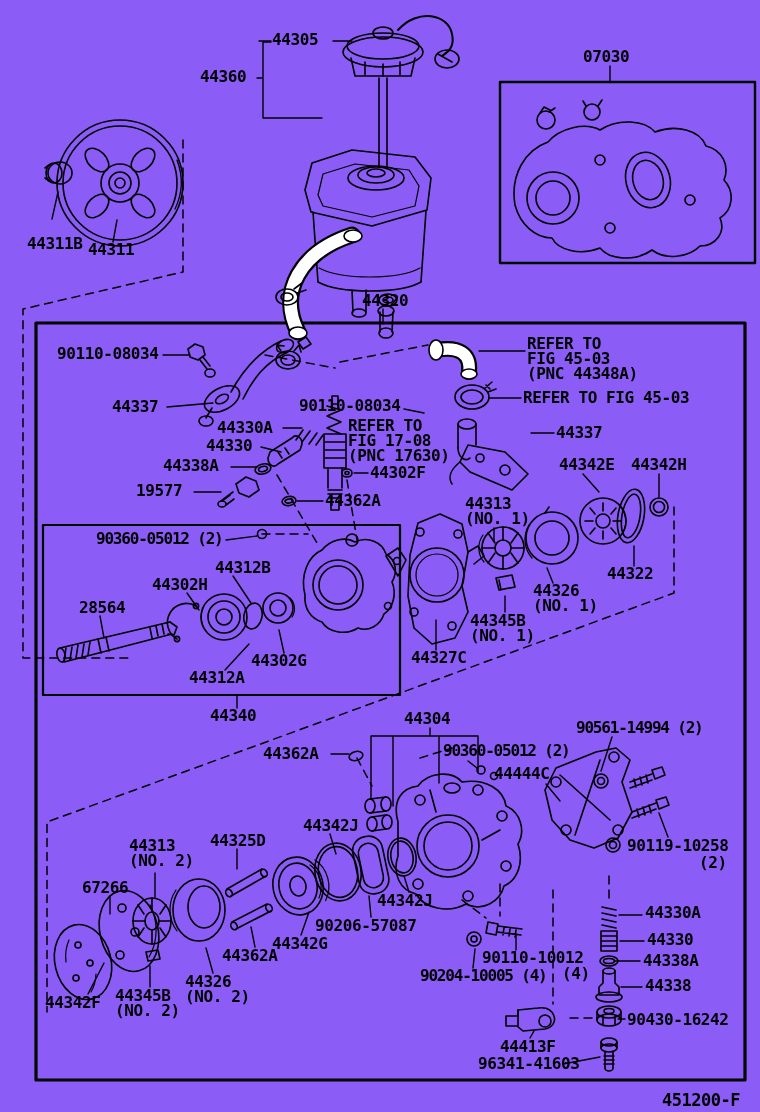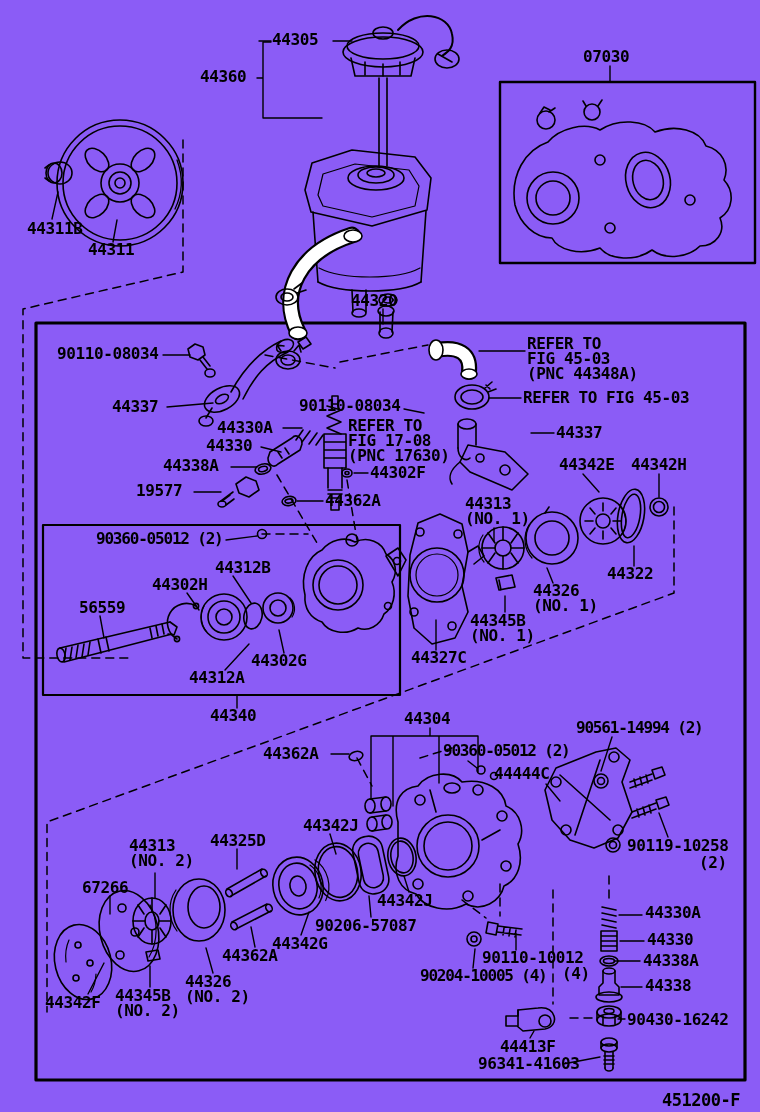--- a/index.html
+++ b/index.html
@@ -399,23 +399,23 @@
     <path d="M605,1068 a4,3 0 0 0 8,0"></path>
     <path d="M506,1016 h12 v-6 l20,-2 c8,-1 14,2 16,8 c2,6 -2,12 -9,13 l-22,2 l-6,-5 h-11 Z"></path>
     <circle cx="545" cy="1021" r="6"></circle>
     <path d="M518,1010 v16"></path>
   </g>
 </svg>
 
   <div class="lbl" style="left:272px;top:32px">44305</div>
   <div class="lbl" style="left:200px;top:69px">44360</div>
   <div class="lbl" style="left:583px;top:49px">07030</div>
-  <div class="lbl" style="left:27px;top:221px">44311B</div>
+  <div class="lbl" style="left:27px;top:236px">44311B</div>
   <div class="lbl" style="left:88px;top:242px">44311</div>
-  <div class="lbl" style="left:351px;top:293px">44320</div>
+  <div class="lbl" style="left:362px;top:293px">44320</div>
   <div class="lbl" style="left:57px;top:346px">90110-08034</div>
   <div class="lbl" style="left:112px;top:399px">44337</div>
   <div class="lbl" style="left:217px;top:420px">44330A</div>
   <div class="lbl" style="left:206px;top:438px">44330</div>
   <div class="lbl" style="left:163px;top:458px">44338A</div>
   <div class="lbl" style="left:136px;top:483px">19577</div>
   <div class="lbl" style="left:527px;top:336px">REFER TO
 FIG 45-03
 (PNC 44348A)</div>
   <div class="lbl" style="left:523px;top:390px">REFER TO FIG 45-03</div>
@@ -432,21 +432,21 @@
 (NO. 1)</div>
   <div class="lbl" style="left:533px;top:583px">44326
 (NO. 1)</div>
   <div class="lbl" style="left:607px;top:566px">44322</div>
   <div class="lbl" style="left:470px;top:613px">44345B
 (NO. 1)</div>
   <div class="lbl" style="left:411px;top:650px">44327C</div>
   <div class="lbl tight" style="left:96px;top:531px">90360-05012 (2)</div>
   <div class="lbl" style="left:215px;top:560px">44312B</div>
   <div class="lbl" style="left:152px;top:577px">44302H</div>
-  <div class="lbl" style="left:79px;top:600px">56559</div>
+  <div class="lbl" style="left:79px;top:600px">28564</div>
   <div class="lbl" style="left:251px;top:653px">44302G</div>
   <div class="lbl" style="left:189px;top:670px">44312A</div>
   <div class="lbl" style="left:210px;top:708px">44340</div>
   <div class="lbl" style="left:404px;top:711px">44304</div>
   <div class="lbl" style="left:263px;top:746px">44362A</div>
   <div class="lbl tight" style="left:443px;top:743px">90360-05012 (2)</div>
   <div class="lbl" style="left:494px;top:766px">44444C</div>
   <div class="lbl tight" style="left:576px;top:720px">90561-14994 (2)</div>
   <div class="lbl" style="left:627px;top:838px">90119-10258</div>
   <div class="lbl" style="left:699px;top:855px">(2)</div>

